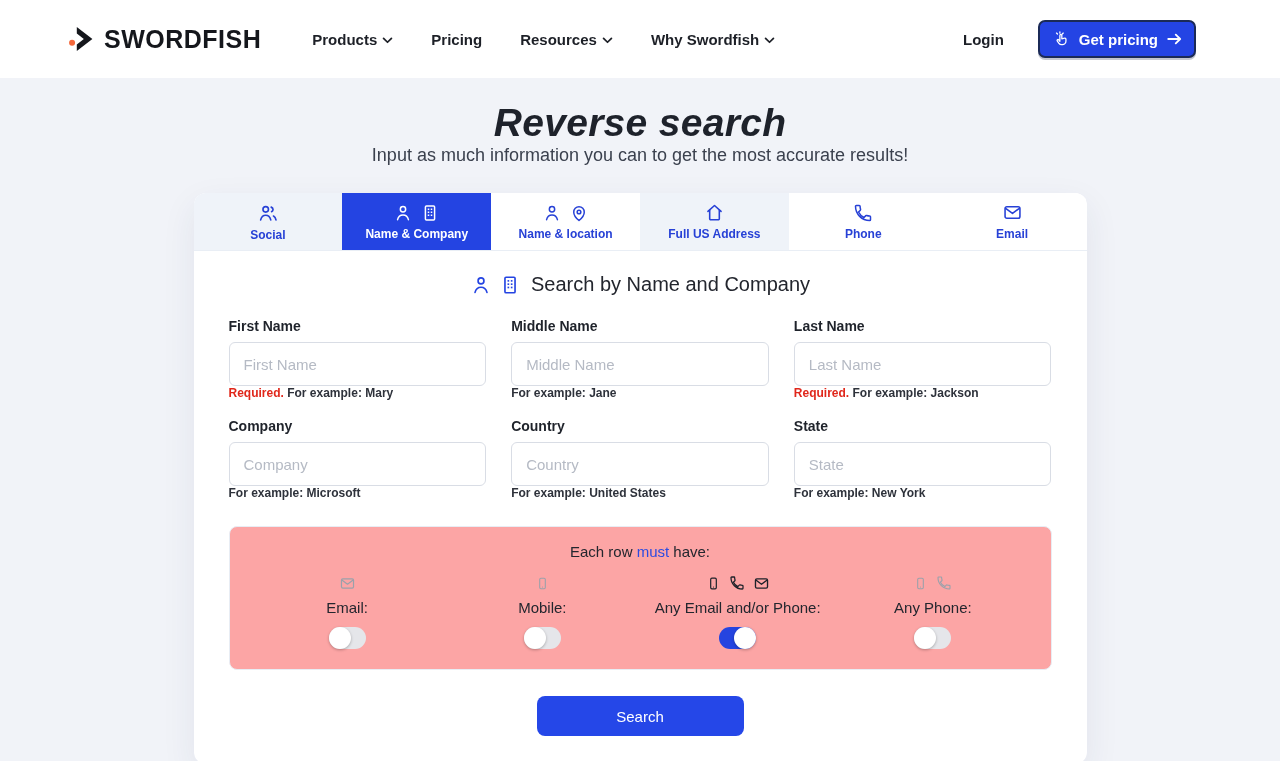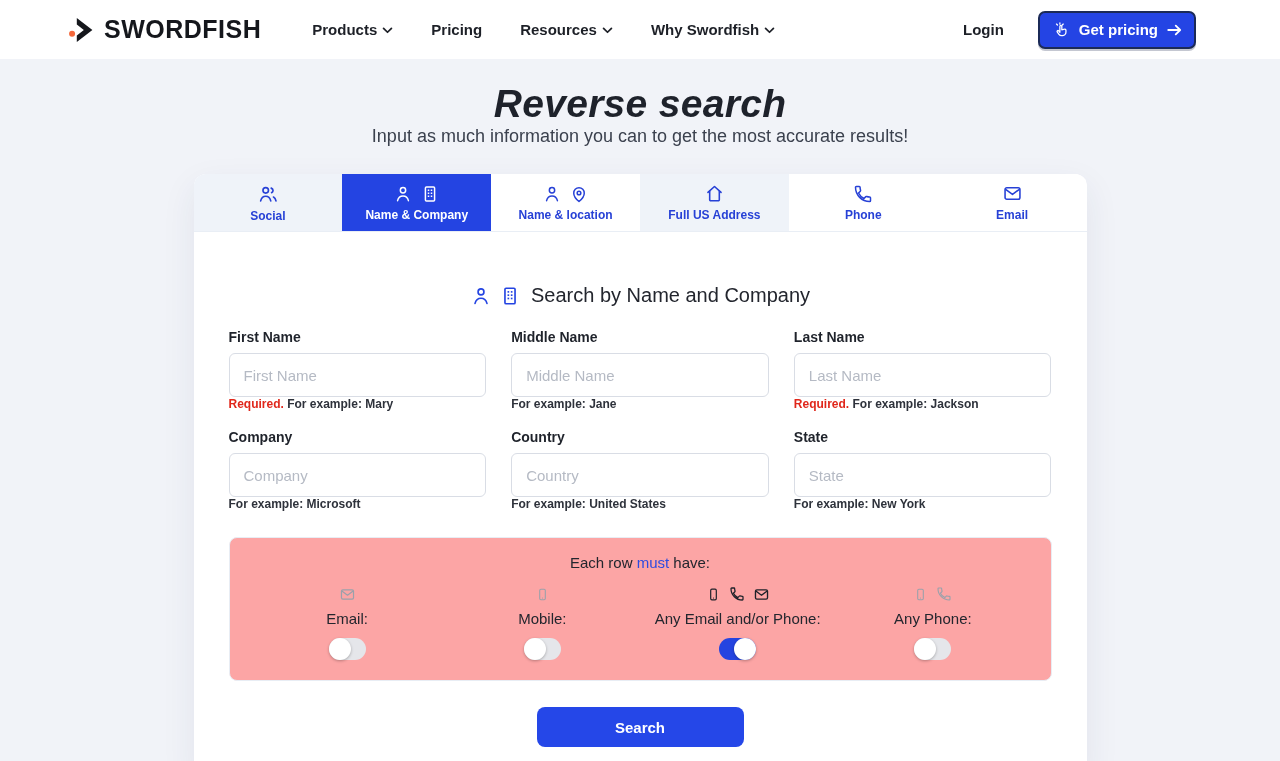--- a/index.html
+++ b/index.html
@@ -1,20 +1,20 @@
 <!DOCTYPE html>
 <html><head>
 <meta charset="utf-8">
 <style>
   * { margin:0; padding:0; box-sizing:border-box; }
   html,body { width:1280px; height:761px; overflow:hidden;
     font-family:"Liberation Sans", sans-serif; background:#f1f3f8; color:#23262e; }
 
   
-  .topbar { height:59px; background:#fff; display:flex; align-items:center; padding:0 84px 0 68px; }
+  .topbar { height:78px; background:#fff; display:flex; align-items:center; padding:0 84px 0 68px; }
   .logo { display:flex; align-items:center; gap:8px; cursor:pointer; }
   .logo-mark { width:28px; height:30px; }
   .logo-text { font-size:25px; font-weight:800; letter-spacing:.5px; color:#15171c; }
   .nav { display:flex; align-items:center; gap:38px; margin-left:51px; }
   .nav-item { display:flex; align-items:center; gap:5px; font-size:15px; font-weight:700; color:#1d2027; cursor:pointer; }
   .nav-item svg { margin-top:2px; }
   .topbar-right { margin-left:auto; display:flex; align-items:center; gap:34px; }
   .login { font-size:15px; font-weight:700; color:#1d2027; cursor:pointer; }
   .cta-btn { display:flex; align-items:center; gap:9px; background:#2444e4; color:#fff;
     border:2px solid #1b2a57; border-radius:7px; padding:8px 12px; font-size:15px; font-weight:700; cursor:pointer;
@@ -32,21 +32,21 @@
   .tabs { display:flex; height:58px; border-bottom:1px solid #e9eef5; }
   .tab { flex:1; display:flex; flex-direction:column; align-items:center; justify-content:center; gap:4px;
     color:#2741d6; cursor:pointer; background:#fff; }
   .tab-label { font-size:12px; font-weight:700; }
   .tab.tint { background:#eff3f9; }
   .tab.active { background:#2444e2; color:#fff; }
   .tab-icons { display:flex; gap:7px; align-items:center; }
 
   .card-body { padding:22px 35px 28px; }
 
-  .section-head { display:flex; align-items:center; justify-content:center; gap:4px;margin-top:30px; }
+  .section-head { display:flex; align-items:center; justify-content:center; gap:4px; }
   .section-head .ic { color:#2444e2; display:flex; gap:7px; margin-right:6px; }
   .section-title { font-size:20px; font-weight:500; color:#23262e; }
 
   .form-grid { display:grid; grid-template-columns:repeat(3,1fr); column-gap:25px; row-gap:18px; margin-top:22px; }
   .field label { display:block; font-size:14px; font-weight:700; color:#1f232b; margin-bottom:8px; }
   .field input { width:100%; height:44px; border:1px solid #d9dde5; border-radius:6px; padding:0 14px;
     font-size:15px; color:#333; font-family:"Liberation Sans",sans-serif; outline:none; background:#fff; }
   .field input::placeholder { color:#b5bac4; }
   .hint { margin-top:0; font-size:12px; font-weight:700; color:#2e323b; }
   .hint .req { color:#e0271b; }
@@ -61,21 +61,21 @@
   .must-opt.dark .opt-icons { color:#1d2129; }
   .opt-label { font-size:15px; color:#23262e; }
   .toggle { width:37px; height:22px; border-radius:11px; background:#e5e6ea; position:relative; cursor:pointer; margin-top:4px; }
   .toggle .knob { position:absolute; top:0; left:0; width:22px; height:22px; border-radius:50%;
     background:#fff; box-shadow:0 1px 3px rgba(0,0,0,.28); }
   .toggle.on { background:#2544e0; }
   .toggle.on .knob { left:auto; right:0; }
 
   .submit-wrap { text-align:center; margin-top:26px; }
   .search-btn { width:207px; height:40px; background:#2547e8; color:#fff; border:none; border-radius:8px;
-    font-size:15px; font-weight:700; font-family:"Liberation Sans",sans-serif; cursor:pointer; }
+    font-size:15px; font-weight:400; font-family:"Liberation Sans",sans-serif; cursor:pointer; }
 
   svg { display:block; }
 </style>
 </head>
 <body>
 
 <header class="topbar">
   <div class="logo">
     <svg class="logo-mark" viewBox="0 0 24 26">
       <circle cx="3.4" cy="16.2" r="2.6" fill="#f4683b"></circle>

